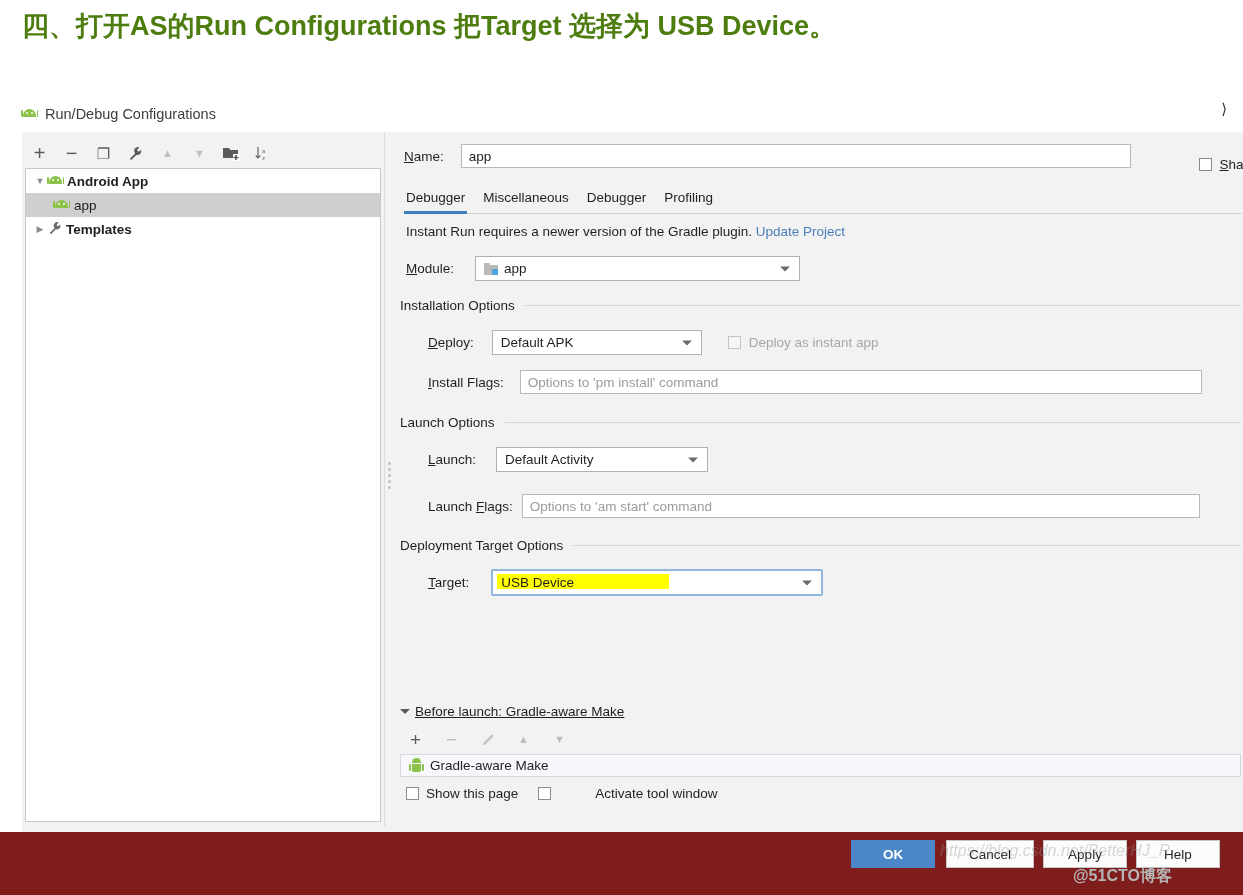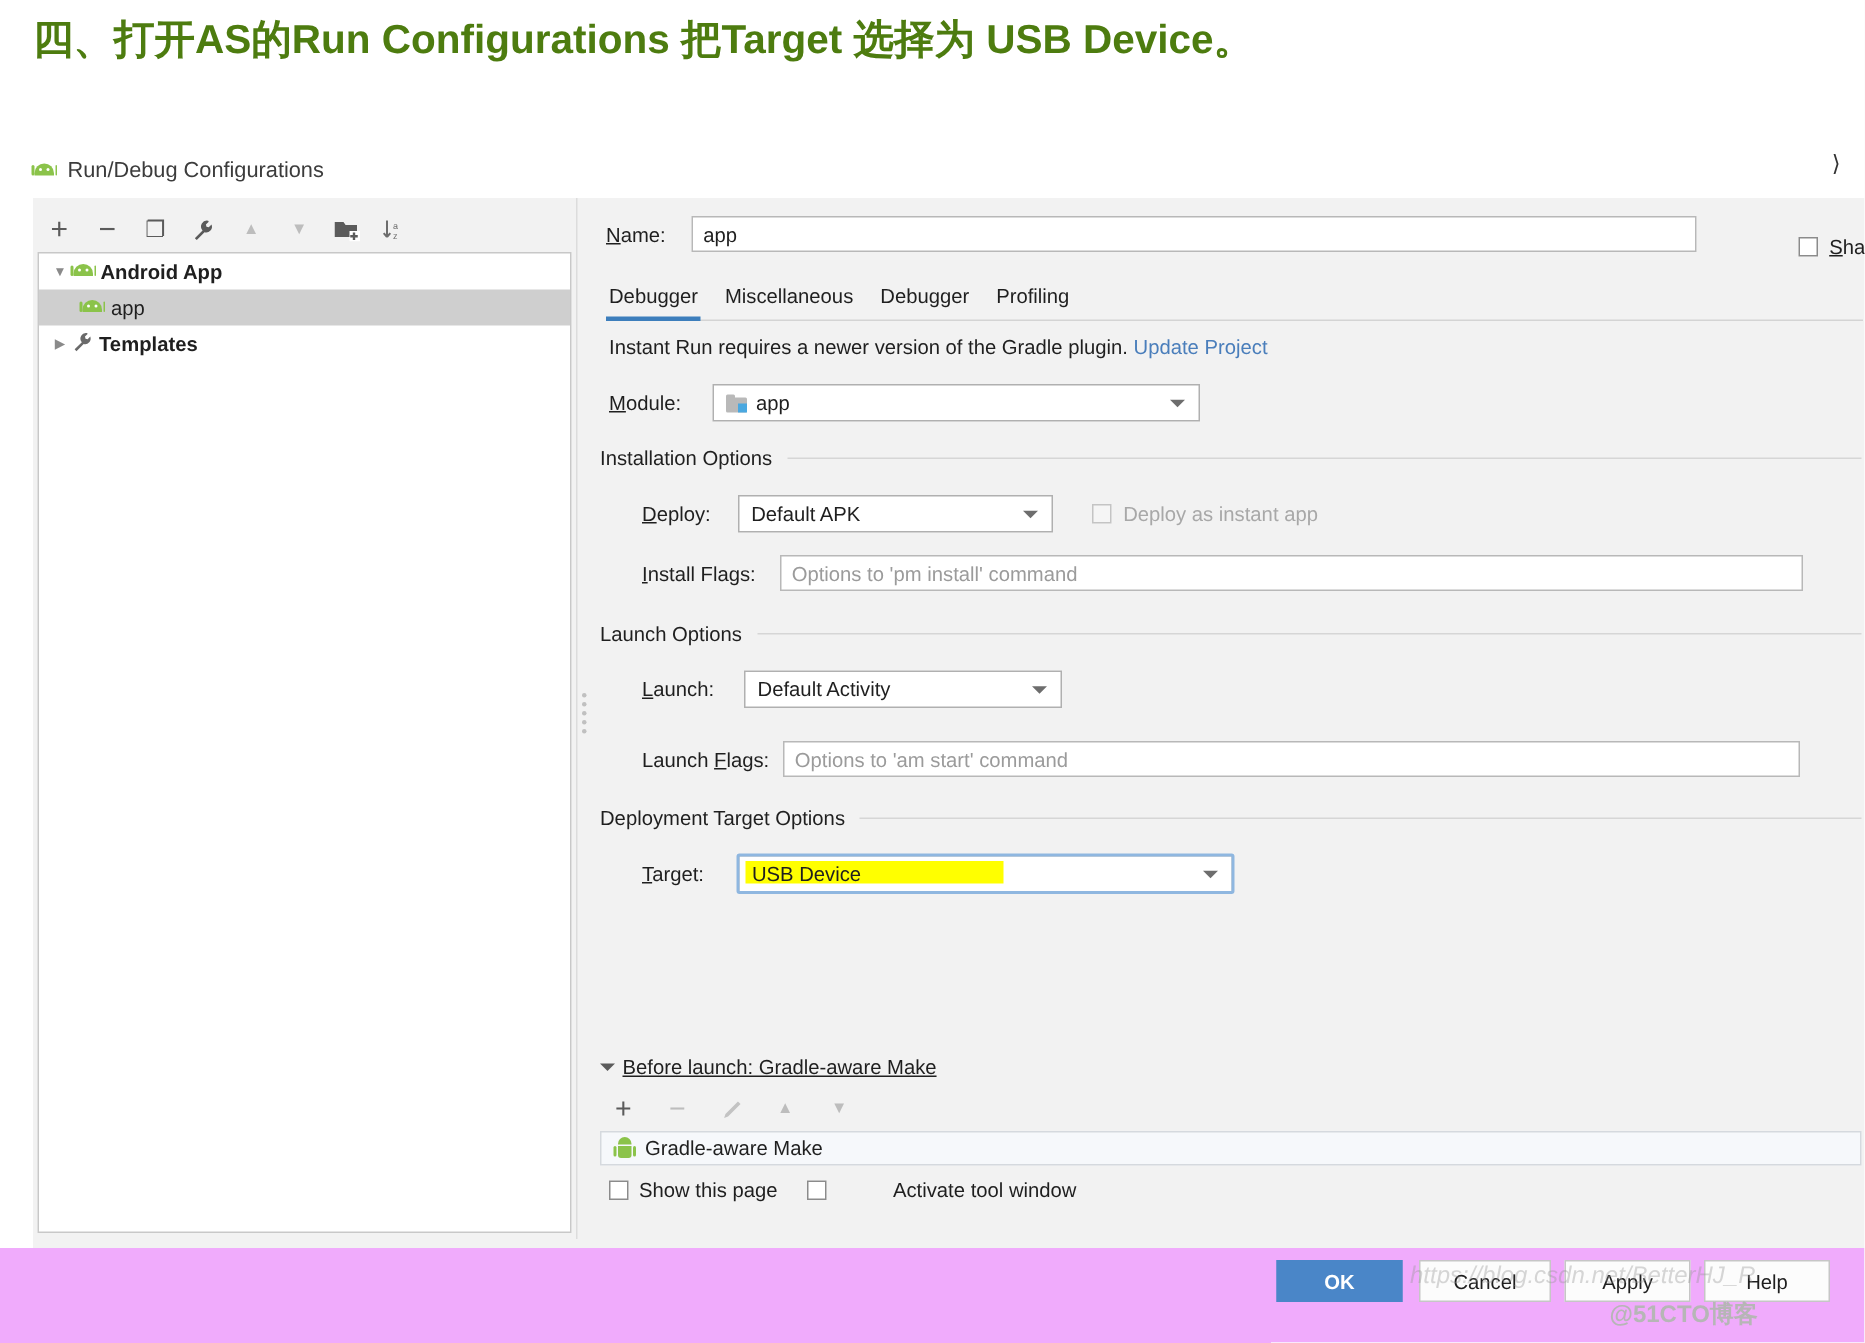--- a/index.html
+++ b/index.html
@@ -193,21 +193,21 @@
   .bl-toolbar { position:absolute; left: 10px; top: 598px; display:flex; align-items:center; gap:17px;}
   .bl-list {
     position:absolute; left: 4px; top: 622px; width: 841px; height: 23px;
     background:#f6f8fb; border:1px solid #d5d9de; box-sizing:border-box;
     display:flex; align-items:center; padding-left:8px; font-size:13.5px; color:#1f1f1f;
   }
   .bl-checks { position:absolute; left: 10px; top: 654px; display:flex; align-items:center; gap:10px; font-size:13.5px;}
   .bl-checks .grp { display:flex; align-items:center; gap:7px; }
 
   
-  .footer { position:absolute; left:0; top:832px; width:1243px; height:63px; background:#f0abfc;}
+  .footer { position:absolute; left:0; top:832px; width:1243px; height:63px; background:#7f1d1d;}
   .btn {
     position:absolute; top:8px; height:28px; box-sizing:border-box;
     display:flex; align-items:center; justify-content:center;
     font-size:13.5px; border:1px solid #c6c6c6; background:#fcfcfc; color:#1f1f1f;
   }
   .btn.primary { background:#4a86c8; border-color:#4a86c8; color:#fff; font-weight:bold; }
 
   .watermark-url {
     position:absolute; left:940px; top:842px; font-size:16px;
     color: rgba(150,150,150,0.38); white-space:nowrap; letter-spacing:0px;font-style:italic;

